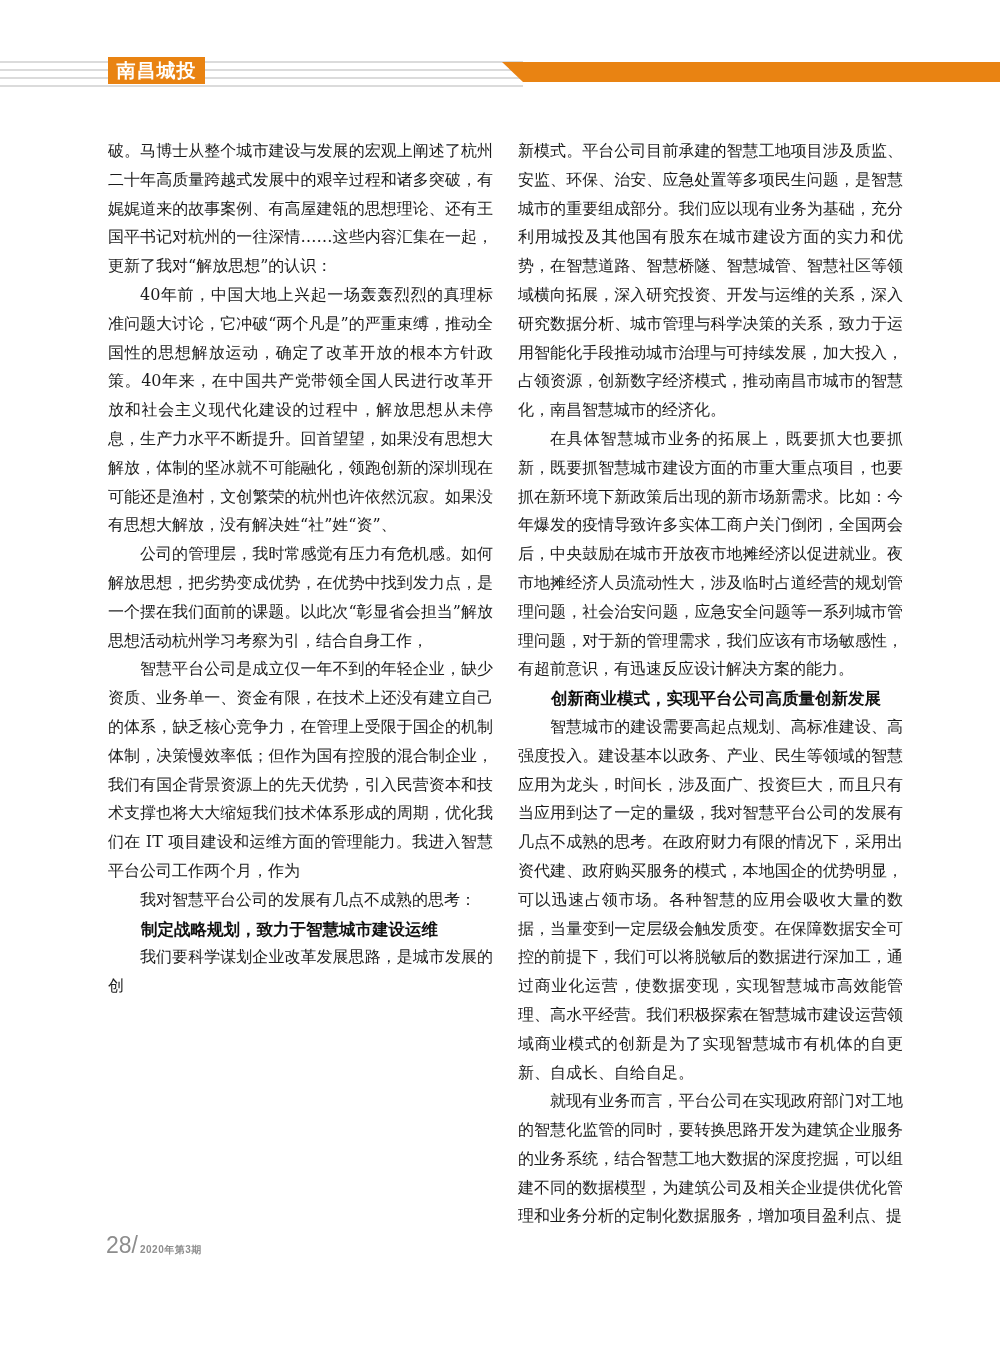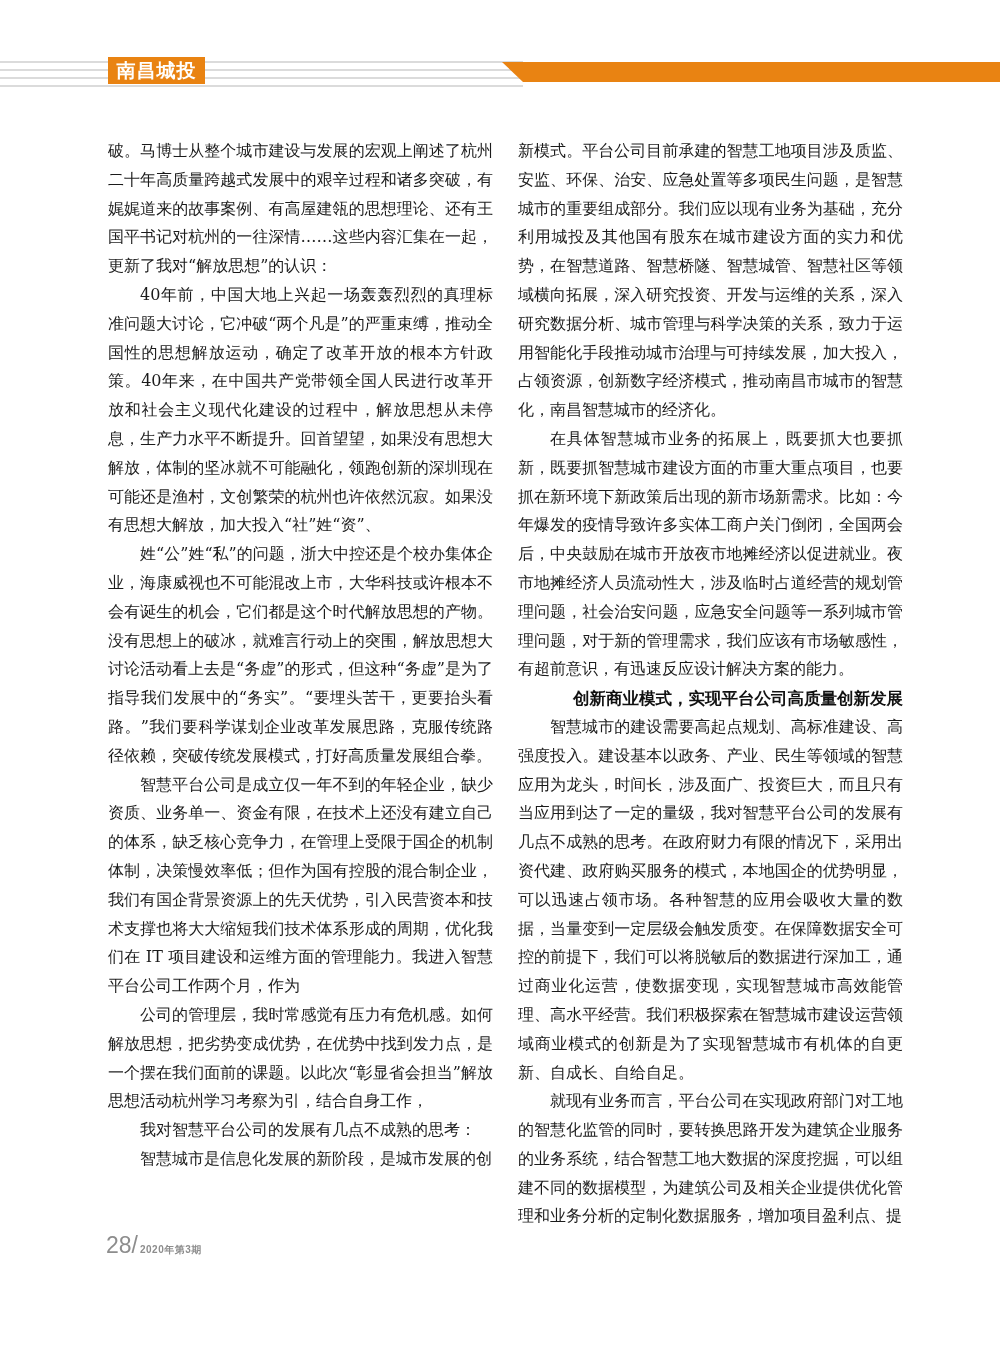--- a/index.html
+++ b/index.html
@@ -64,21 +64,21 @@
     text-align: justify;
     text-justify: inter-ideograph;
     color: var(--text);
   }
   .col p.indent { text-indent: 2em; }
   .col p.heading {
     font-family: "Liberation Sans", "DejaVu Sans", sans-serif;
     font-weight: bold;
     font-size: 16.5px;
     color: #111111;
-    text-align: right;
+    text-align: left;
   }
   
   .footer {
     position: absolute;
     left: 106px; top: 1232px;
     display: flex;
     align-items: baseline;
     color: var(--footer_gray);
     font-family: "Liberation Sans", "DejaVu Sans", sans-serif;
   }
@@ -100,26 +100,26 @@
 
   <header>
     <div class="header-stripes"></div>
     <div class="masthead-badge">南昌城投</div>
     <div class="header-banner"></div>
   </header>
 
   <main class="columns">
     <div class="col">
         <p class="body">破。马博士从整个城市建设与发展的宏观上阐述了杭州二十年高质量跨越式发展中的艰辛过程和诸多突破，有娓娓道来的故事案例、有高屋建瓴的思想理论、还有王国平书记对杭州的一往深情……这些内容汇集在一起，更新了我对“解放思想”的认识：</p>
-        <p class="body indent">40年前，中国大地上兴起一场轰轰烈烈的真理标准问题大讨论，它冲破“两个凡是”的严重束缚，推动全国性的思想解放运动，确定了改革开放的根本方针政策。40年来，在中国共产党带领全国人民进行改革开放和社会主义现代化建设的过程中，解放思想从未停息，生产力水平不断提升。回首望望，如果没有思想大解放，体制的坚冰就不可能融化，领跑创新的深圳现在可能还是渔村，文创繁荣的杭州也许依然沉寂。如果没有思想大解放，加大投入“社”姓“资”、</p>
-        <p class="body indent">姓“公”姓“私”的问题，浙大中控还是个校办集体企业，海康威视也不可能混改上市，大华科技或许根本不会有诞生的机会，它们都是这个时代解放思想的产物。没有思想上的破冰，就难言行动上的突围，解放思想大讨论活动看上去是“务虚”的形式，但这种“务虚”是为了指导我们发展中的“务实”。“要埋头苦干，更要抬头看路。”我们要科学谋划企业改革发展思路，克服传统路径依赖，突破传统发展模式，打好高质量发展组合拳。</p>
+        <p class="body indent">40年前，中国大地上兴起一场轰轰烈烈的真理标准问题大讨论，它冲破“两个凡是”的严重束缚，推动全国性的思想解放运动，确定了改革开放的根本方针政策。40年来，在中国共产党带领全国人民进行改革开放和社会主义现代化建设的过程中，解放思想从未停息，生产力水平不断提升。回首望望，如果没有思想大解放，体制的坚冰就不可能融化，领跑创新的深圳现在可能还是渔村，文创繁荣的杭州也许依然沉寂。如果没有思想大解放，没有解决姓“社”姓“资”、</p>
+        <p class="body indent">公司的管理层，我时常感觉有压力有危机感。如何解放思想，把劣势变成优势，在优势中找到发力点，是一个摆在我们面前的课题。以此次“彰显省会担当”解放思想活动杭州学习考察为引，结合自身工作，</p>
         <p class="body indent">智慧平台公司是成立仅一年不到的年轻企业，缺少资质、业务单一、资金有限，在技术上还没有建立自己的体系，缺乏核心竞争力，在管理上受限于国企的机制体制，决策慢效率低；但作为国有控股的混合制企业，我们有国企背景资源上的先天优势，引入民营资本和技术支撑也将大大缩短我们技术体系形成的周期，优化我们在 IT 项目建设和运维方面的管理能力。我进入智慧平台公司工作两个月，作为</p>
-        <p class="body indent">公司的管理层，我时常感觉有压力有危机感。如何解放思想，把劣势变成优势，在优势中找到发力点，是一个摆在我们面前的课题。以此次“彰显省会担当”解放思想活动杭州学习考察为引，结合自身工作，</p>
         <p class="body indent">我对智慧平台公司的发展有几点不成熟的思考：</p>
-        <p class="body indent">智慧城市是信息化发展的新阶段，是城市发展的创</p>
+        <p class="heading indent">制定战略规划，致力于智慧城市建设运维</p>
+        <p class="body indent">我们要科学谋划企业改革发展思路，是城市发展的创</p>
       </div>
     <div class="col">
         <p class="body">新模式。平台公司目前承建的智慧工地项目涉及质监、安监、环保、治安、应急处置等多项民生问题，是智慧城市的重要组成部分。我们应以现有业务为基础，充分利用城投及其他国有股东在城市建设方面的实力和优势，在智慧道路、智慧桥隧、智慧城管、智慧社区等领域横向拓展，深入研究投资、开发与运维的关系，深入研究数据分析、城市管理与科学决策的关系，致力于运用智能化手段推动城市治理与可持续发展，加大投入，占领资源，创新数字经济模式，推动南昌市城市的智慧化，南昌智慧城市的经济化。</p>
         <p class="body indent">在具体智慧城市业务的拓展上，既要抓大也要抓新，既要抓智慧城市建设方面的市重大重点项目，也要抓在新环境下新政策后出现的新市场新需求。比如：今年爆发的疫情导致许多实体工商户关门倒闭，全国两会后，中央鼓励在城市开放夜市地摊经济以促进就业。夜市地摊经济人员流动性大，涉及临时占道经营的规划管理问题，社会治安问题，应急安全问题等一系列城市管理问题，对于新的管理需求，我们应该有市场敏感性，有超前意识，有迅速反应设计解决方案的能力。</p>
         <p class="heading indent">创新商业模式，实现平台公司高质量创新发展</p>
         <p class="body indent">智慧城市的建设需要高起点规划、高标准建设、高强度投入。建设基本以政务、产业、民生等领域的智慧应用为龙头，时间长，涉及面广、投资巨大，而且只有当应用到达了一定的量级，我对智慧平台公司的发展有几点不成熟的思考。在政府财力有限的情况下，采用出资代建、政府购买服务的模式，本地国企的优势明显，可以迅速占领市场。各种智慧的应用会吸收大量的数据，当量变到一定层级会触发质变。在保障数据安全可控的前提下，我们可以将脱敏后的数据进行深加工，通过商业化运营，使数据变现，实现智慧城市高效能管理、高水平经营。我们积极探索在智慧城市建设运营领域商业模式的创新是为了实现智慧城市有机体的自更新、自成长、自给自足。</p>
         <p class="body indent">就现有业务而言，平台公司在实现政府部门对工地的智慧化监管的同时，要转换思路开发为建筑企业服务的业务系统，结合智慧工地大数据的深度挖掘，可以组建不同的数据模型，为建筑公司及相关企业提供优化管理和业务分析的定制化数据服务，增加项目盈利点、提</p>
       </div>
   </main>
 

